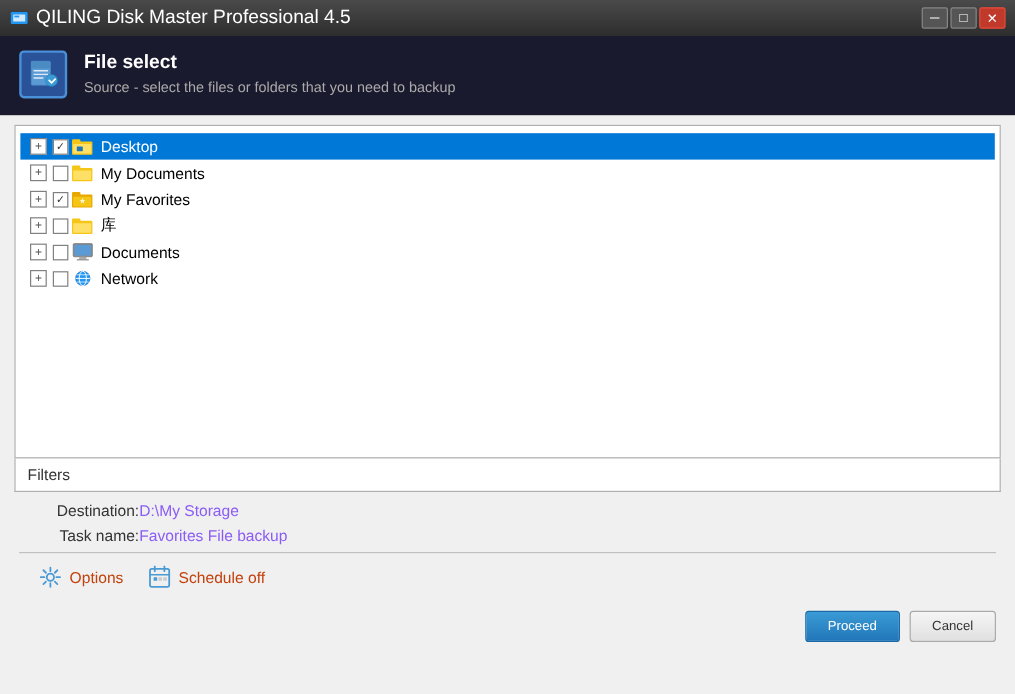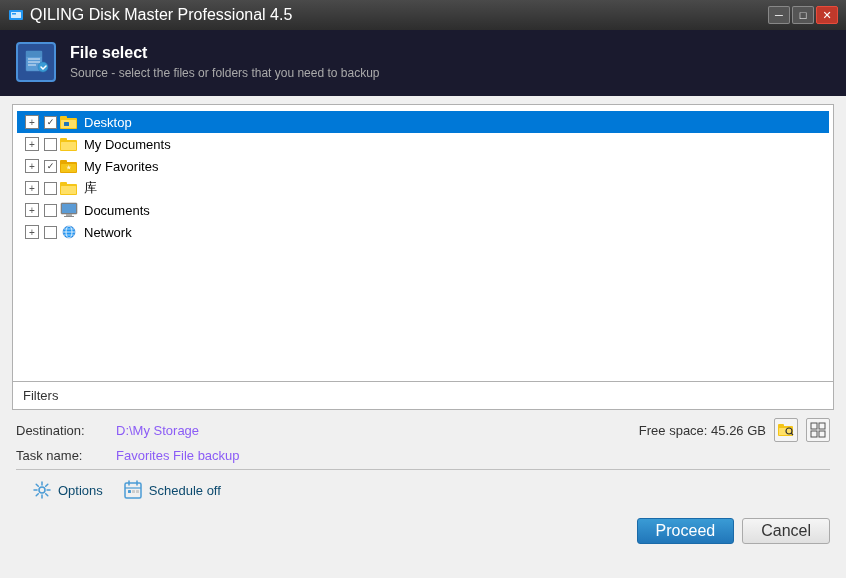--- a/index.html
+++ b/index.html
@@ -184,20 +184,21 @@
       display: flex;
       align-items: center;
       margin-bottom: 6px;
     }
 
     .info-label {
       color: #333;
       font-size: 13px;
       width: 100px;
       flex-shrink: 0;
+      text-align: right;
     }
 
     .info-value {
       color: #8b5cf6;
       font-size: 13px;
     }
 
     .free-space {
       margin-left: auto;
       color: #333;
@@ -226,21 +227,21 @@
       align-items: center;
       gap: 20px;
       padding: 6px 16px 0 16px;
     }
 
     .action-item {
       display: flex;
       align-items: center;
       gap: 6px;
       cursor: pointer;
-      color: #0c4a6e;
+      color: #c2410c;
       font-size: 13px;
     }
 
     .action-icon {
       width: 20px;
       height: 20px;
       flex-shrink: 0;
     }
 
     
@@ -250,21 +251,21 @@
       align-items: center;
       padding: 10px 16px;
       gap: 8px;
       background: #f0f0f0;
     }
 
     .btn {
       height: 26px;
       padding: 0 18px;
       border-radius: 3px;
-      font-size: 16px;
+      font-size: 11px;
       cursor: pointer;
       border: 1px solid;
     }
 
     .btn-primary {
       background: linear-gradient(to bottom, #3a9bd5, #2176b9);
       color: #fff;
       border-color: #1a6aa8;
     }
 
@@ -416,40 +417,20 @@
 </div>
 
 <div class="filters-bar">
   <span class="filters-label">Filters</span>
 </div>
 
 <div class="bottom-section">
   <div class="info-row">
     <span class="info-label">Destination:</span>
     <span class="info-value">D:\My Storage</span>
-    <div class="free-space">
-      <span>Free space: 45.26 GB</span>
-      <div class="icon-btn">
-        <svg width="16" height="16" viewBox="0 0 16 16">
-          <rect x="0" y="4" width="15" height="10" rx="1" fill="#f5c518"></rect>
-          <rect x="0" y="2" width="6" height="4" rx="1" fill="#f5c518"></rect>
-          <rect x="1" y="6" width="13" height="7" rx="0.5" fill="#ffe066"></rect>
-          <circle cx="11" cy="9" r="3" fill="none" stroke="#333" stroke-width="1.2"></circle>
-          <line x1="13.1" y1="11.1" x2="15" y2="13" stroke="#333" stroke-width="1.2"></line>
-        </svg>
-      </div>
-      <div class="icon-btn">
-        <svg width="16" height="16" viewBox="0 0 16 16">
-          <rect x="1" y="1" width="6" height="6" fill="none" stroke="#555" stroke-width="1"></rect>
-          <rect x="9" y="1" width="6" height="6" fill="none" stroke="#555" stroke-width="1"></rect>
-          <rect x="1" y="9" width="6" height="6" fill="none" stroke="#555" stroke-width="1"></rect>
-          <rect x="9" y="9" width="6" height="6" fill="none" stroke="#555" stroke-width="1"></rect>
-        </svg>
-      </div>
-    </div>
   </div>
 
   <div class="info-row task-name-row">
     <span class="info-label">Task name:</span>
     <span class="info-value">Favorites File backup</span>
   </div>
 
   <hr class="divider-line">
 
   <div class="actions-row">

